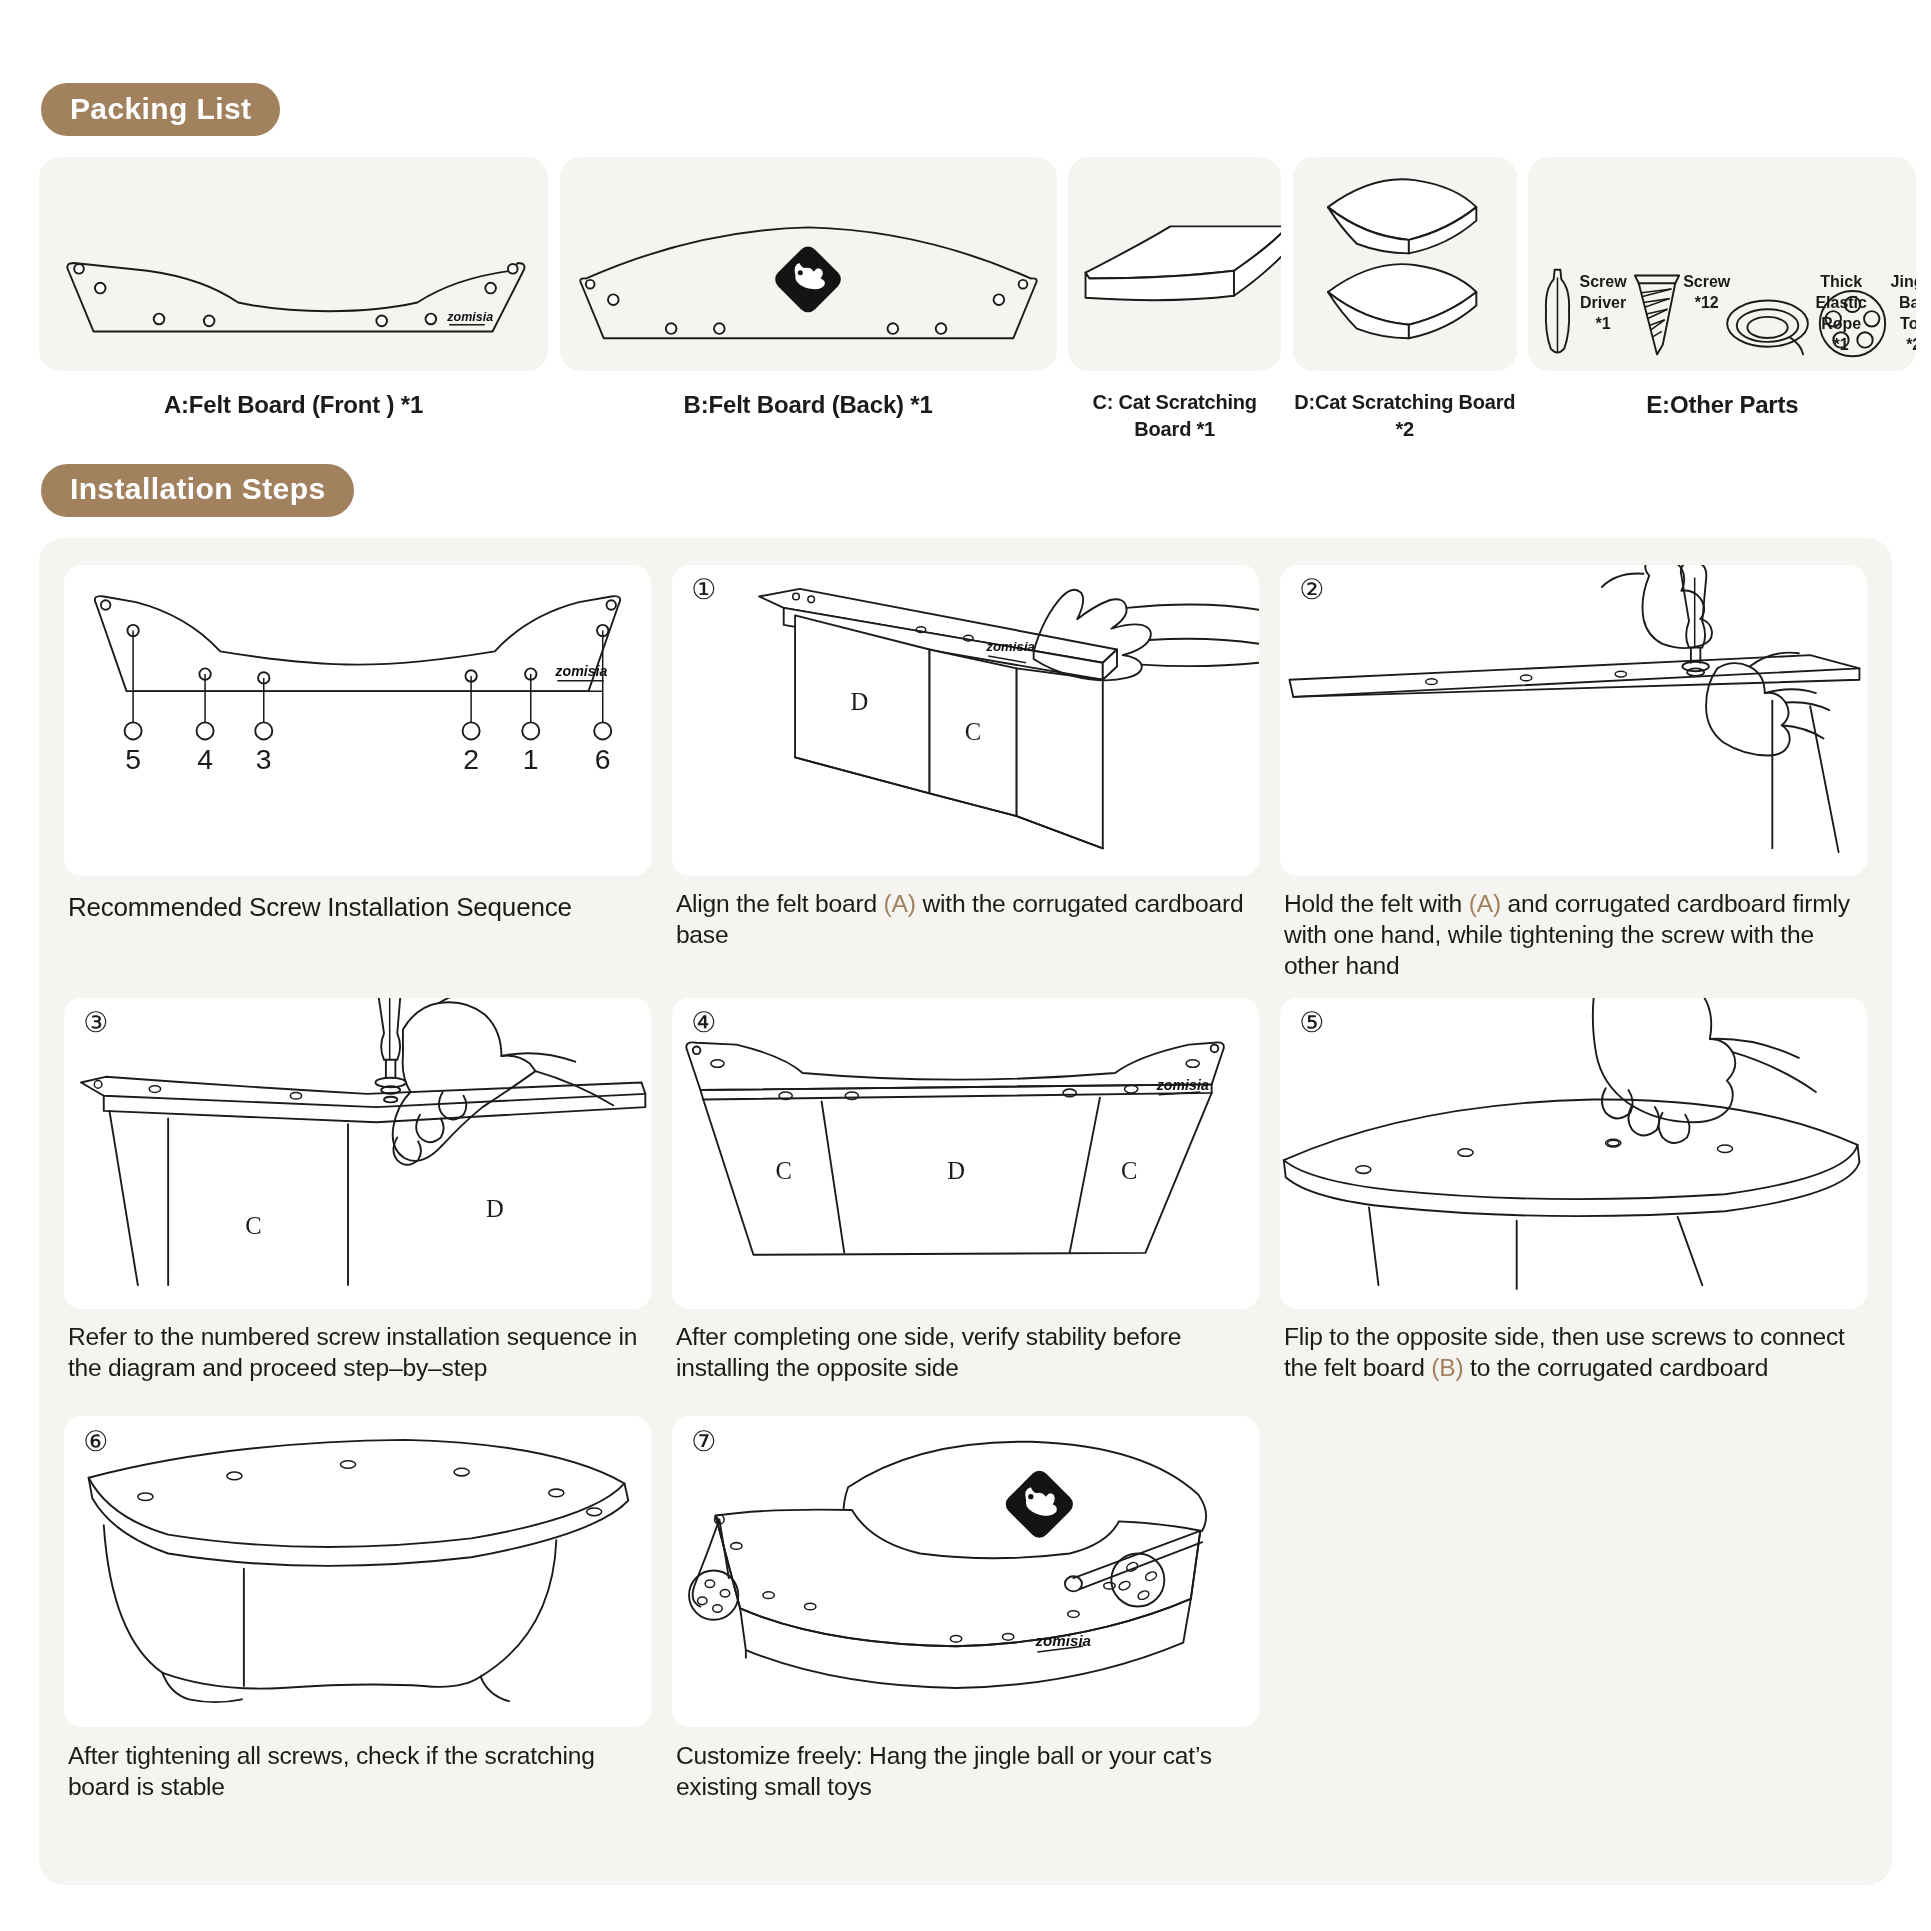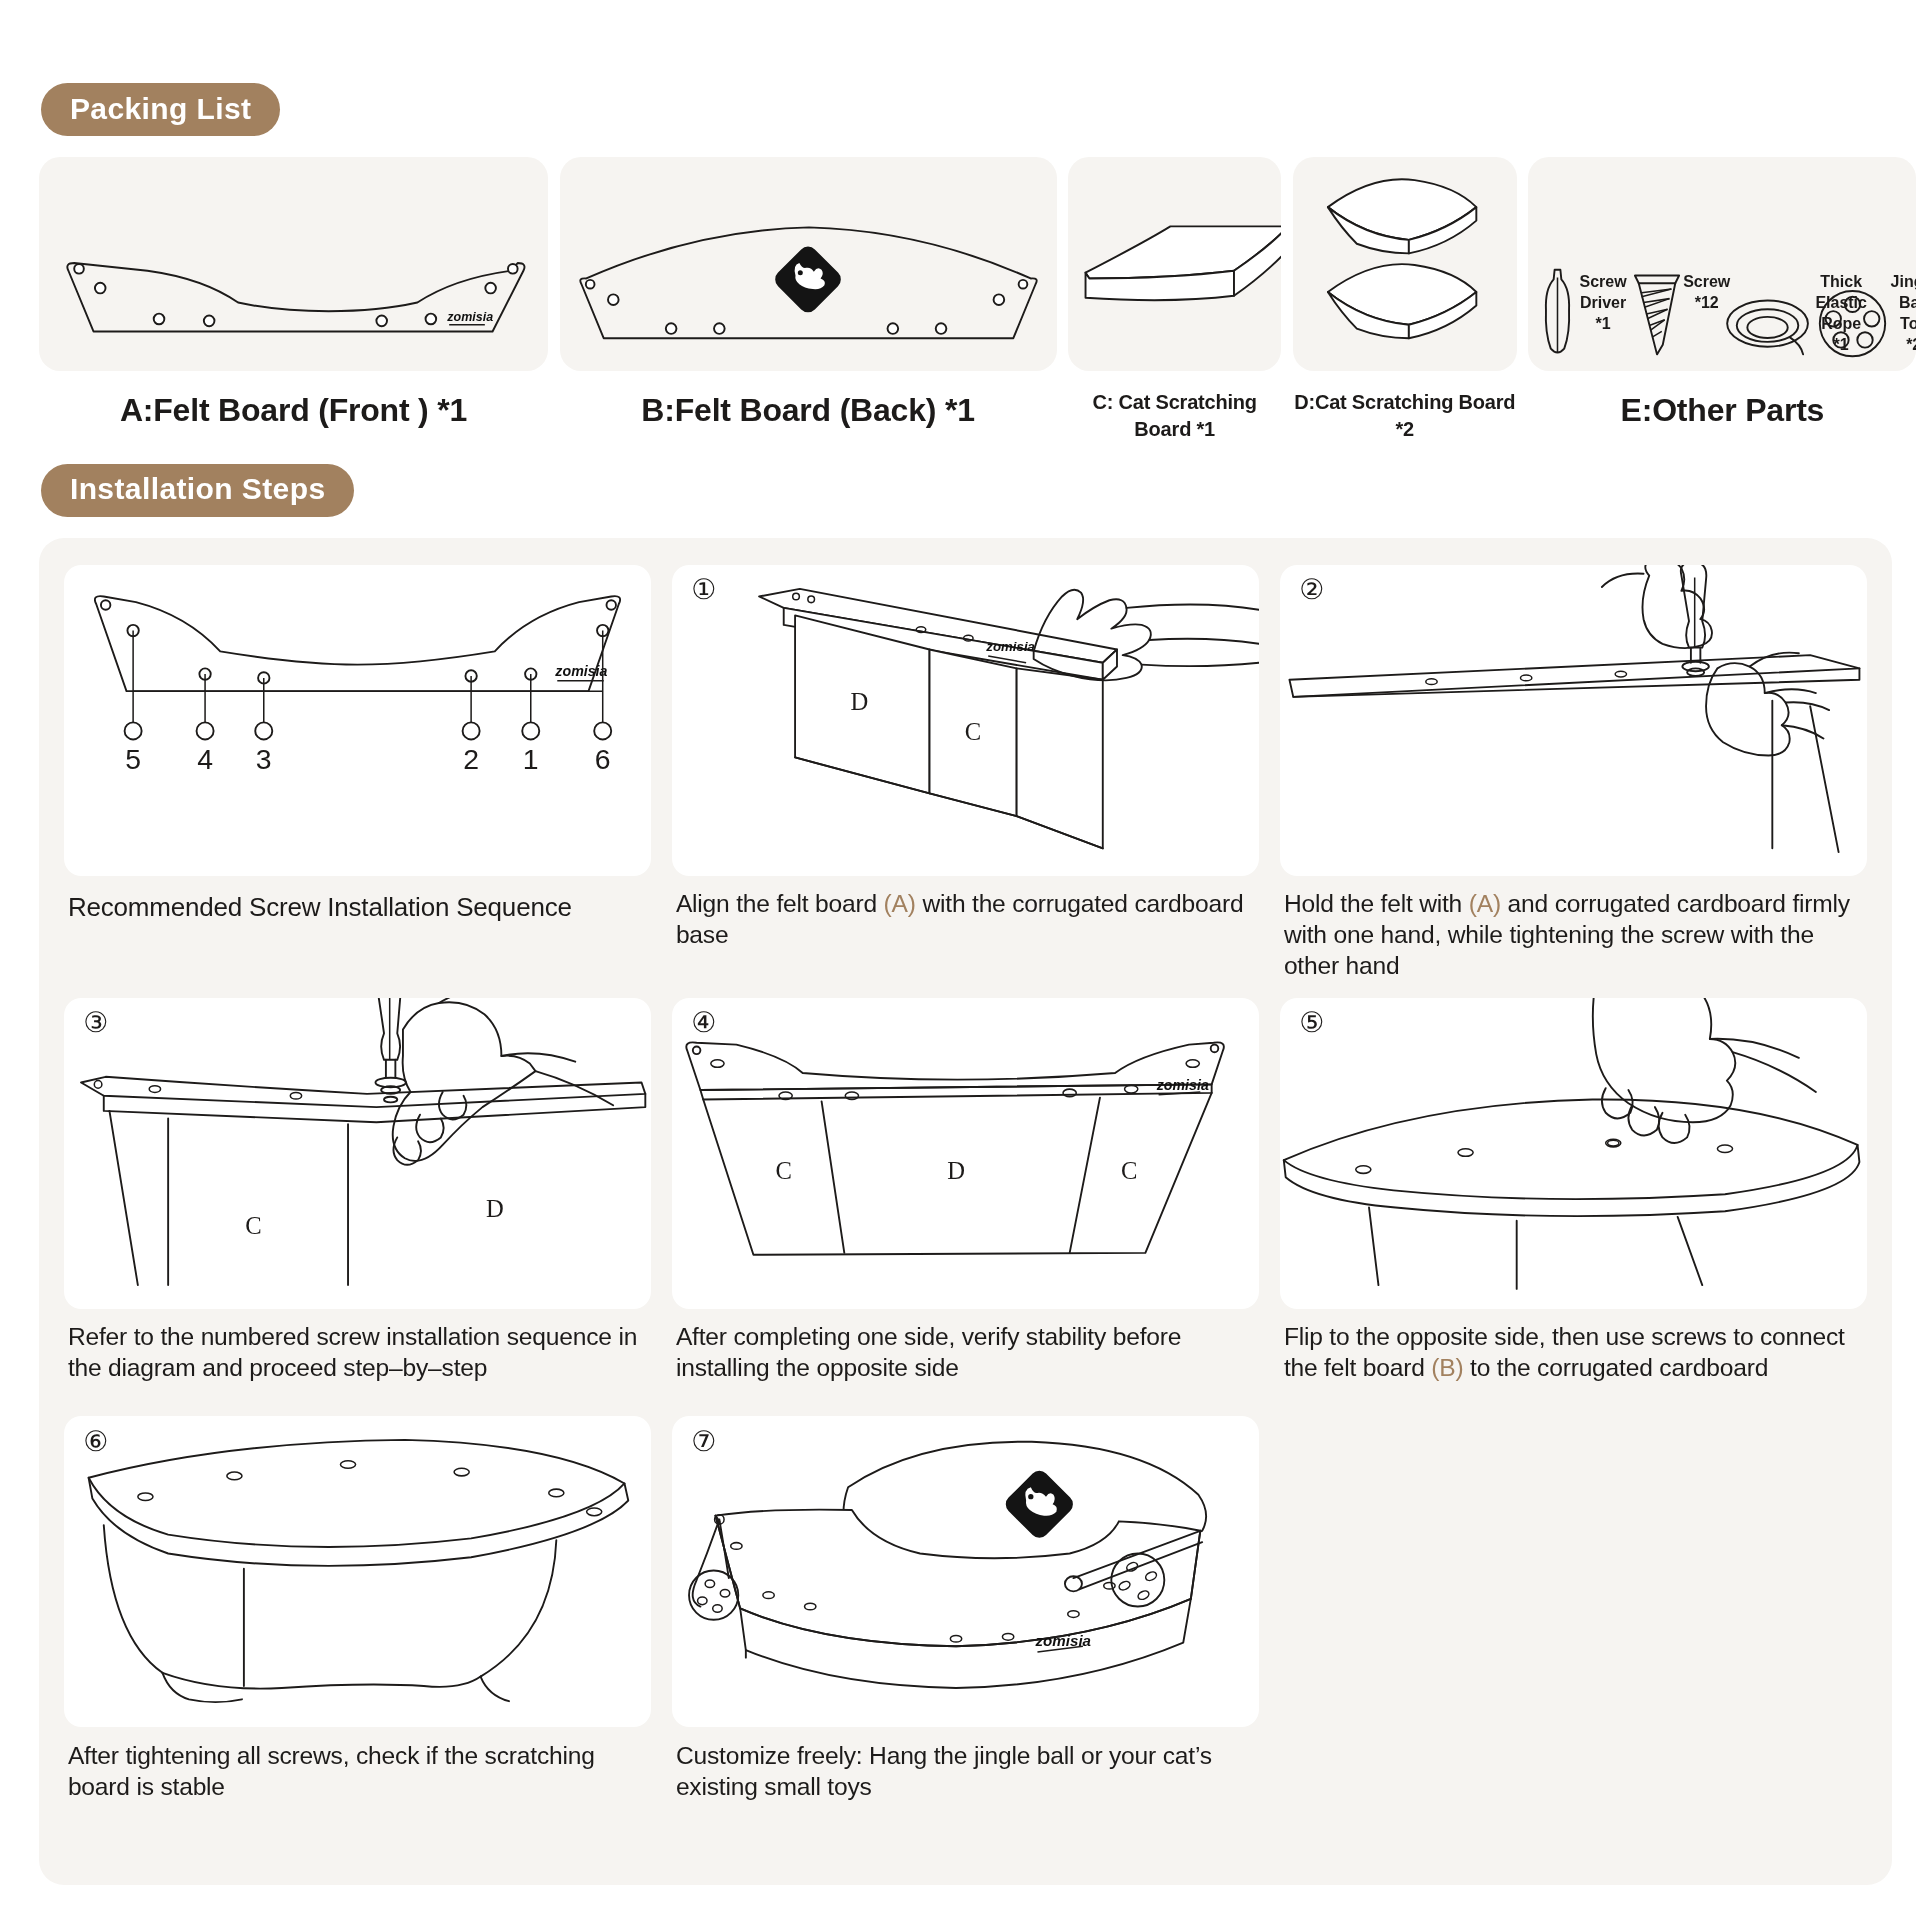--- a/index.html
+++ b/index.html
@@ -31,21 +31,21 @@
   .packing-row { display: flex; gap: 11.6px; margin-top: 21px; align-items: flex-start; }
   .pk-col { display: flex; flex-direction: column; }
   .pk-card {
     background: #f6f4f1;
     border-radius: 21px;
     position: relative;
     overflow: hidden;
   }
   .pk-label {
     text-align: center;
-    font-size: 32px;
+    font-size: 24px;
     font-weight: bold;
     margin-top: 17.4px;
     line-height: 1.35;
     letter-spacing: -0.2px;
   }
   .pk-label.small { font-size: 20px; }
 
   .col-a { width: 509px; } .col-a .pk-card { height: 214px; }
   .col-b { width: 497px; justify-content: space-between; } .col-b .pk-card { height: 214px; }
   .col-c { width: 213px; } .col-c .pk-card { height: 214px; }

